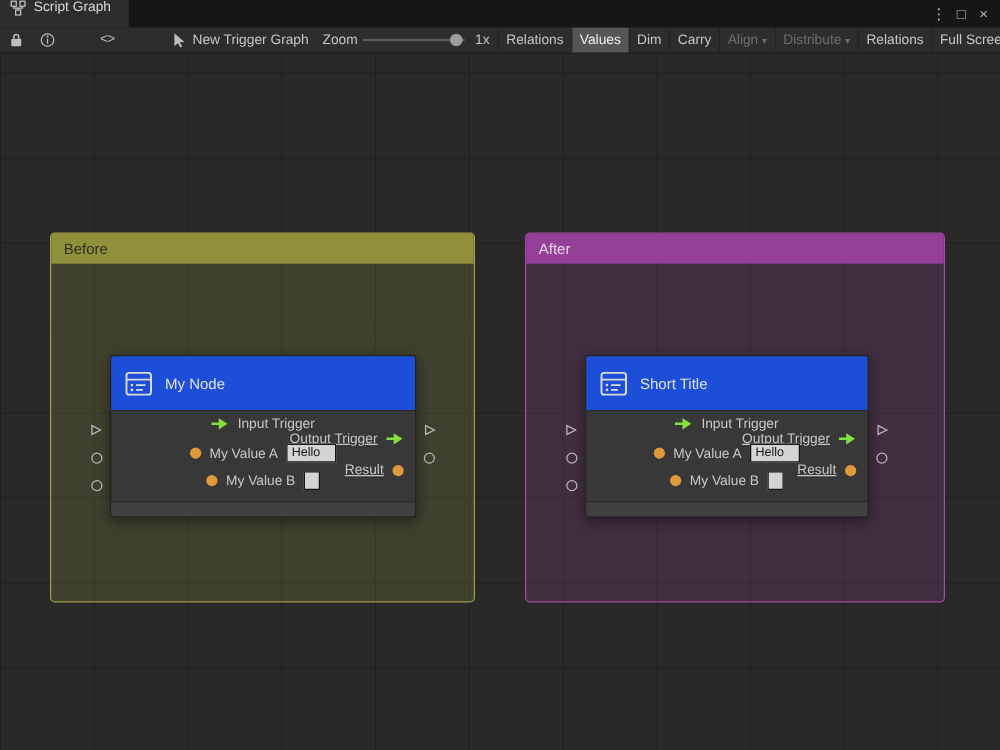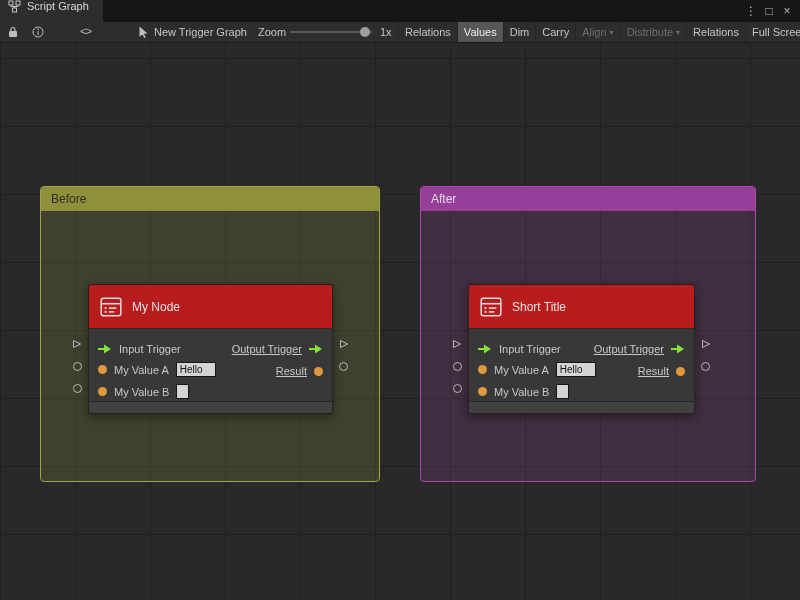--- a/index.html
+++ b/index.html
@@ -36,25 +36,25 @@
     background-size:75px 68px,75px 68px;
     background-position:0 0,0 15px;}
 
   
   .group{position:absolute;border:1px solid;border-radius:4px;}
   .group-header{height:24px;display:flex;align-items:center;padding:0 10px;font-size:12px;border-radius:3px 3px 0 0;}
   .group-body{position:absolute;left:0;right:0;top:24px;bottom:0;border-radius:0 0 3px 3px;}
 
   
   .node{position:absolute;height:130px;background:#383838;border:1px solid #232323;border-radius:2px;box-shadow:0 3px 10px rgba(0,0,0,0.4);}
-  .node-header{height:44px;background:#b91c1c;border-bottom:1px solid #2a2a2a;display:flex;align-items:center;padding:0 10px;gap:9px;border-radius:2px 2px 0 0;}
+  .node-header{height:44px;background:#1d4ed8;border-bottom:1px solid #2a2a2a;display:flex;align-items:center;padding:0 10px;gap:9px;border-radius:2px 2px 0 0;}
   .node-icon{width:24px;height:24px;color:#dcdcdc;display:flex;}
   .node-title{color:#e2e2e2;font-size:12px;}
   .node-rows{padding:4px 0;}
-  .row{height:22px;display:flex;align-items:flex-end;padding:0 9px;color:#c8c8c8;font-size:11px;}
+  .row{height:22px;display:flex;align-items:center;padding:0 9px;color:#c8c8c8;font-size:11px;flex-direction:column;}
   .pleft{display:flex;align-items:center;gap:7px;}
   .pright{margin-left:auto;display:flex;align-items:center;gap:7px;text-decoration:underline;}
   .node-footer{position:absolute;left:0;right:0;bottom:0;height:12px;background:#414141;border-top:1px solid #262626;border-radius:0 0 2px 2px;}
   .dot{width:9px;height:9px;border-radius:50%;background:var(--value-orange,#e09a3c);}
   .flow-arrow{color:var(--flow-green,#84e23c);display:flex;}
   .field{height:15px;background:#d4d4d4;border:1px solid #161616;color:#111;font-size:10px;padding:0 3px;width:40px;font-family:inherit;}
   .field.small{width:13px;}
   .ext{position:absolute;color:#b8b8b8;}
   .ext.tri{width:10px;height:10px;display:flex;}
   .ext.circ{width:9px;height:9px;border:1px solid #b8b8b8;border-radius:50%;background:transparent;}

